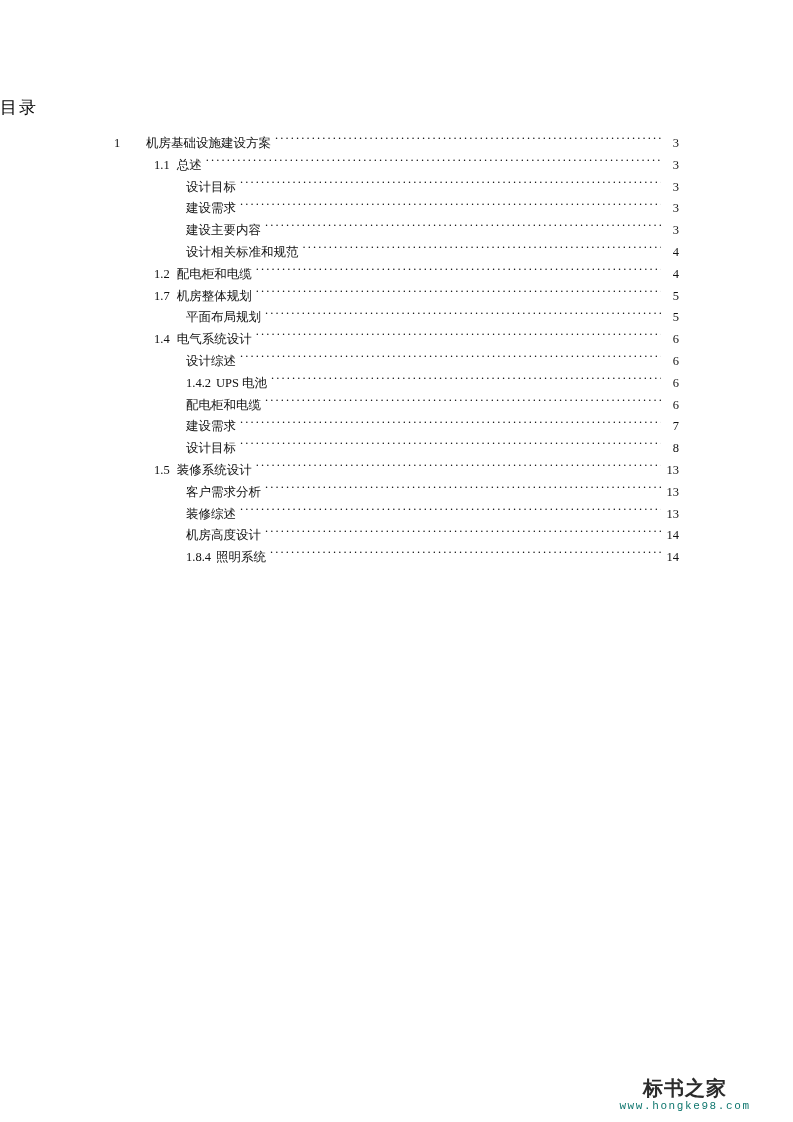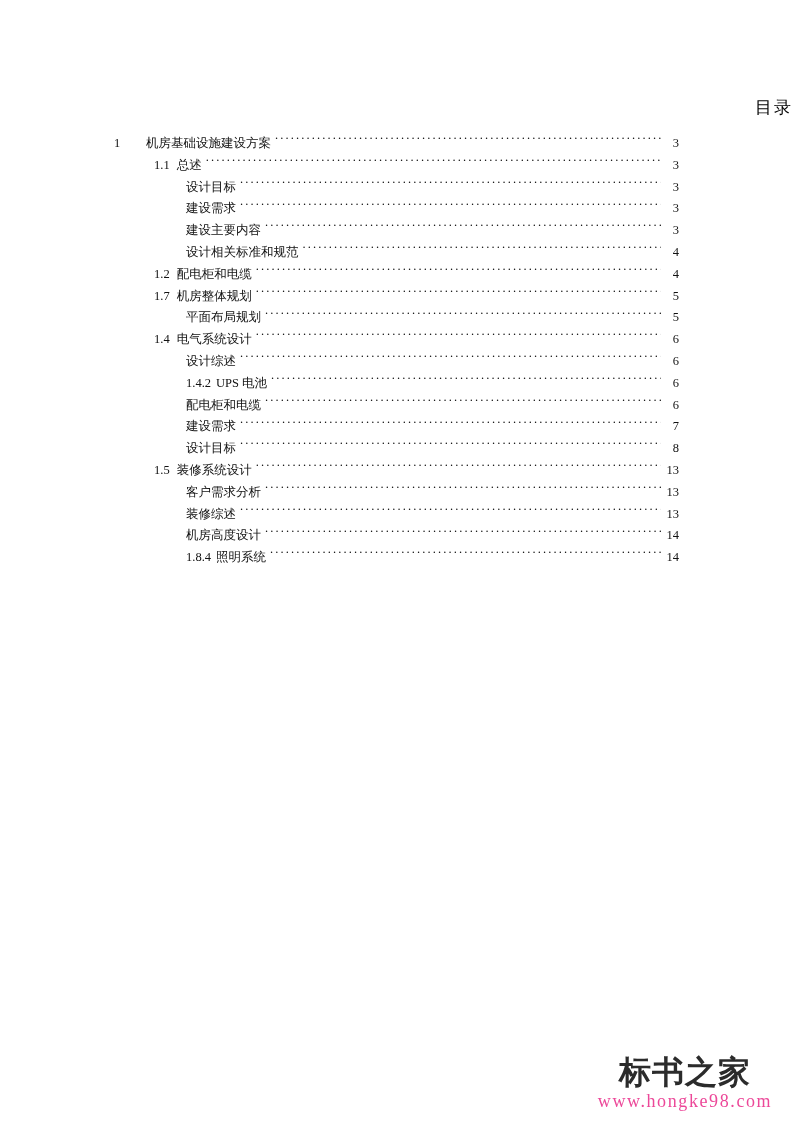--- a/index.html
+++ b/index.html
@@ -15,21 +15,21 @@
     position: relative;
     overflow: hidden;
   }
   .page {
     position: absolute;
     top: 0; left: 0;
     width: 793px;
     height: 1122px;
   }
   .toc-title {
-    text-align: right;
+    text-align: left;
     font-size: 17px;
     letter-spacing: 2px;
     margin-top: 96px;
     margin-bottom: 14px;
     font-family: "Liberation Serif", "DejaVu Serif", serif;
     color: #000;
   }
   .toc {
     margin: 0 auto;
     width: 565px;
@@ -83,32 +83,32 @@
   .lvl3 .toc-num { padding-right: 5px; }
 
   .watermark {
     position: absolute;
     right: 18px;
     bottom: 10px;
     text-align: center;
     width: 180px;
   }
   .wm-main {
-    font-size: 32px;
+    font-size: 20px;
     font-weight: bold;
     color: #2b2b2b;
     letter-spacing: 1px;
     font-family: "Liberation Serif", "DejaVu Serif", serif;
     line-height: 1.05;
   }
   .wm-sub {
-    font-size: 18px;
-    color: #ec4899;
+    font-size: 11px;
+    color: #0f766e;
     letter-spacing: 1.6px;
-    font-family: Liberation Serif, serif;
+    font-family: Liberation Mono, monospace;
     margin-top: 1px;
   }
 </style>
 </head>
 <body>
 
 <div class="page">
 
   <div class="toc-title">目录</div>
 

